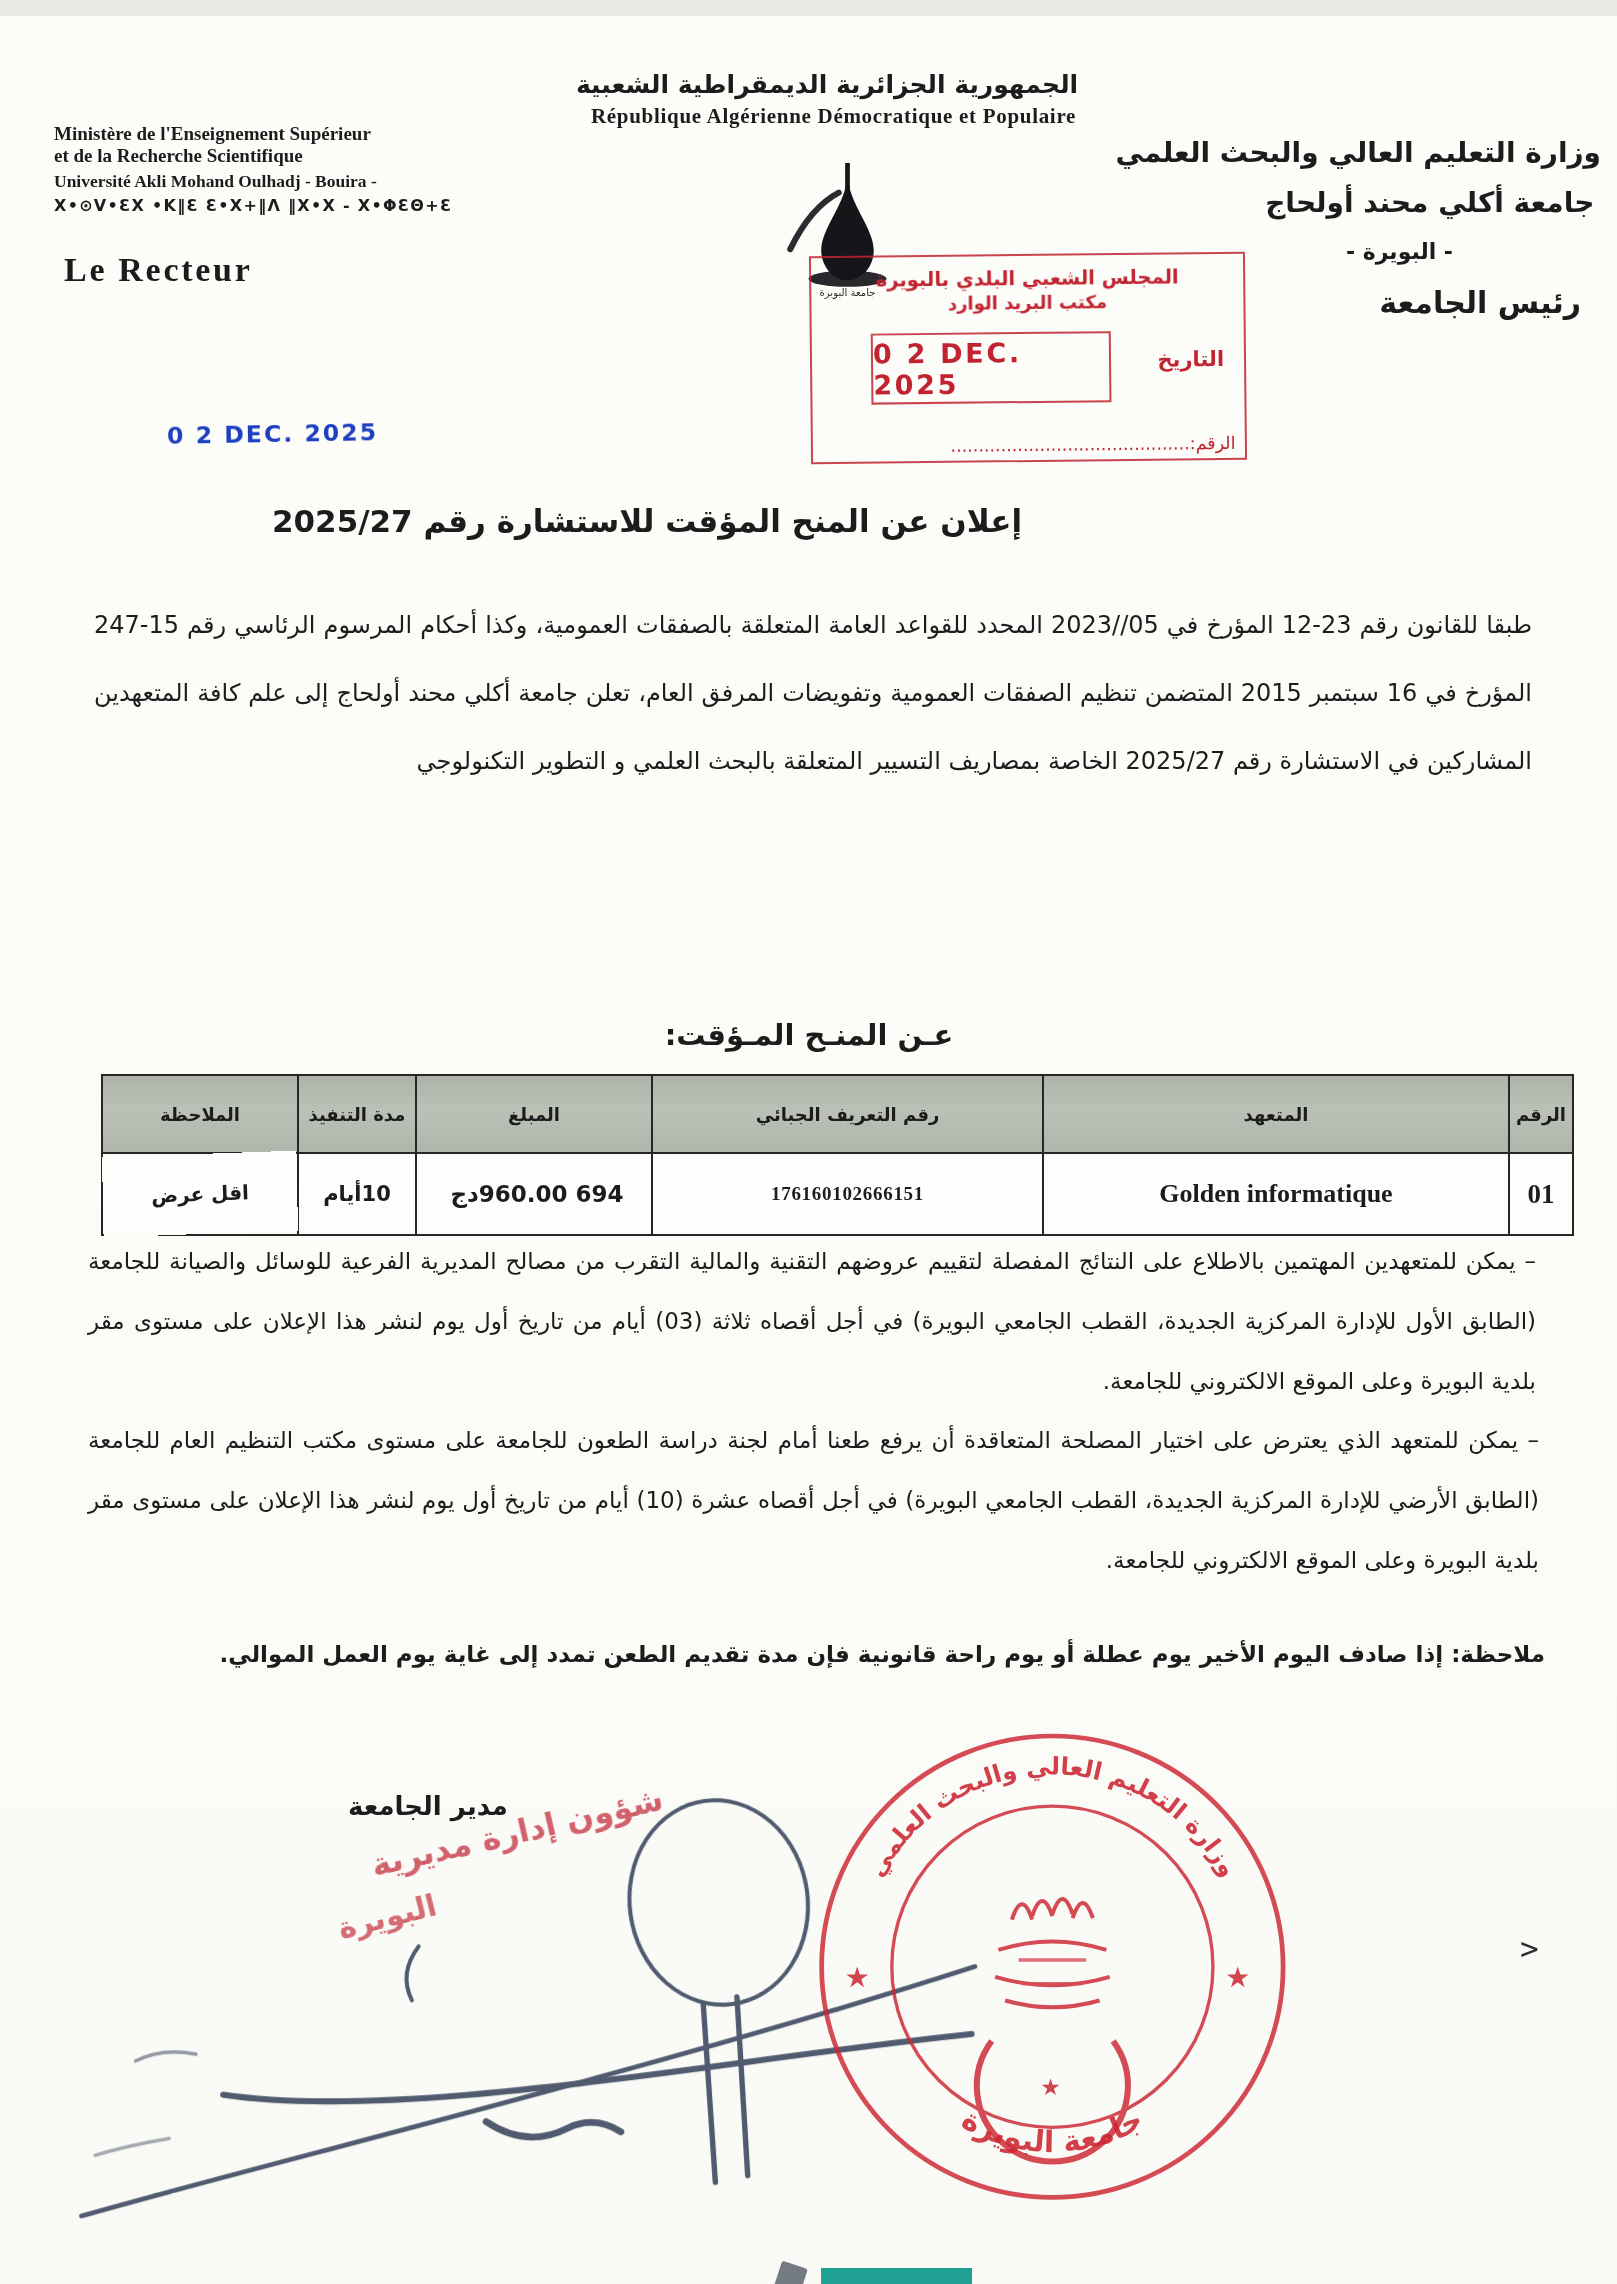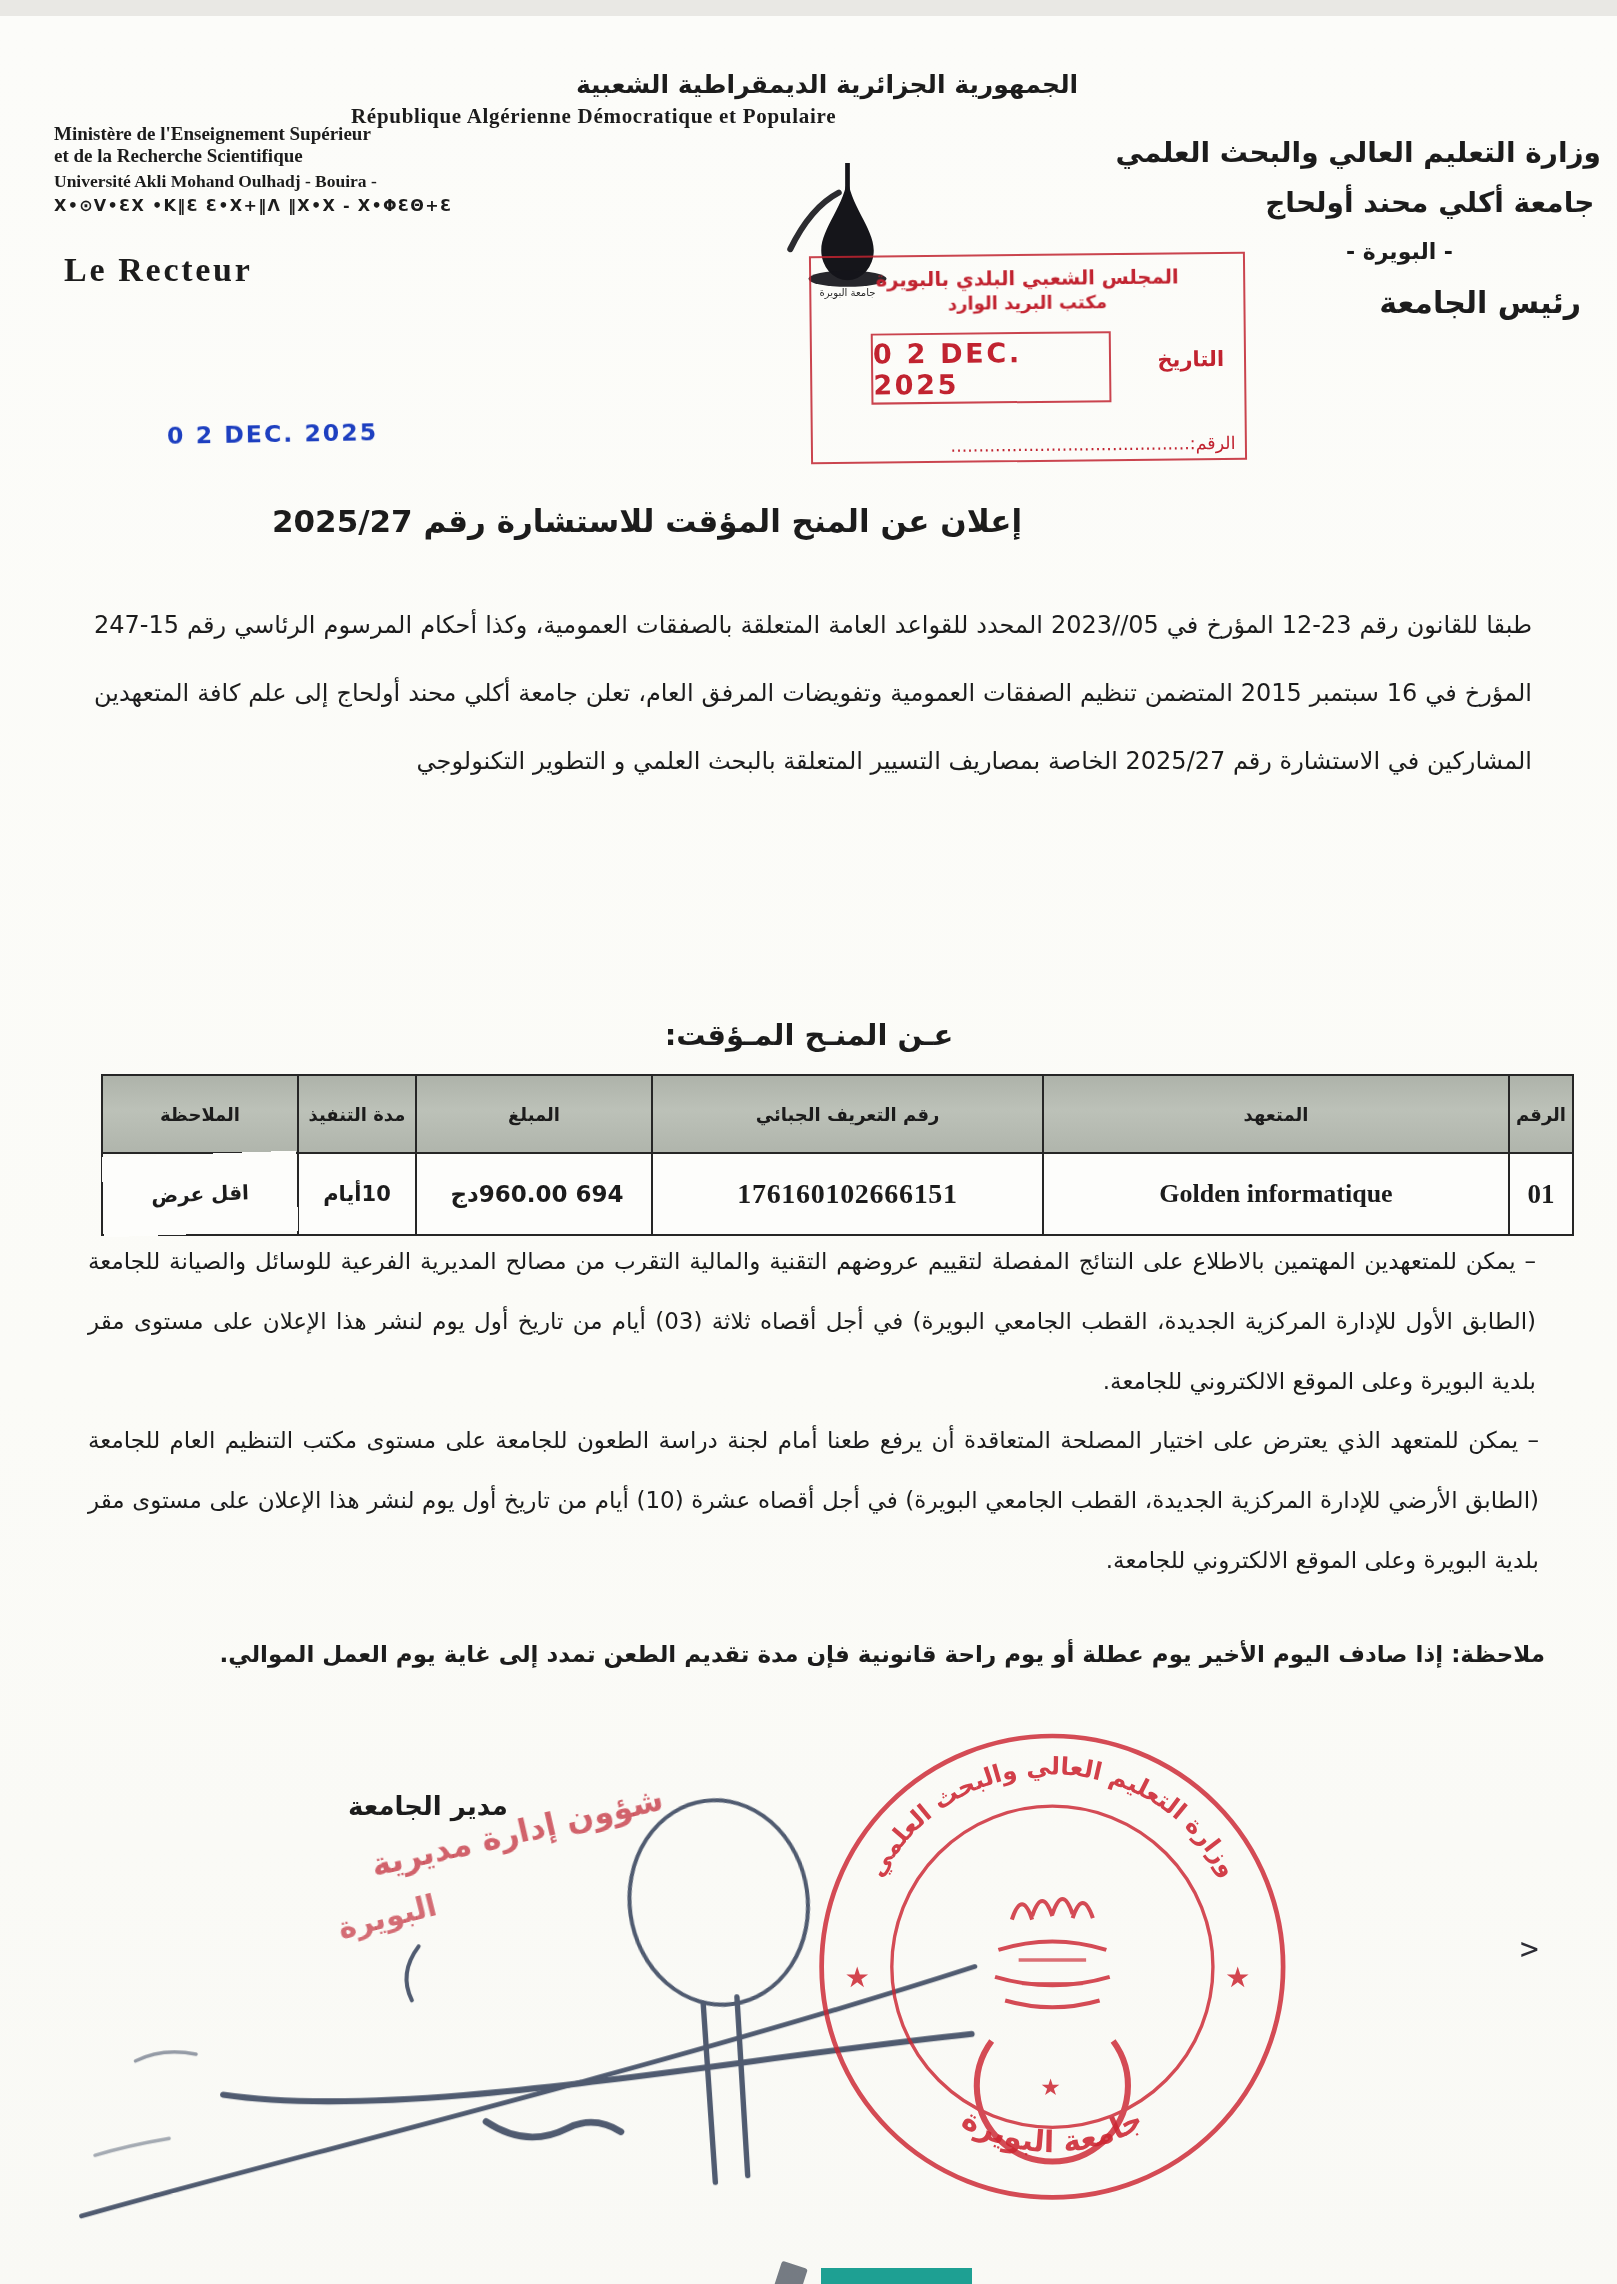--- a/index.html
+++ b/index.html
@@ -6,21 +6,21 @@
   .page{
     position:relative;width:1618px;height:2284px;margin:16px auto;
     background:linear-gradient(180deg,#fcfcf9 0%,#fbfbf7 60%,#f9f9f5 100%);
     font-family:"DejaVu Sans",sans-serif;color:#1c1c1c;overflow:hidden;
   }
   .abs{position:absolute;}
   .ar{direction:rtl;unicode-bidi:plaintext;}
   .serif{font-family:"Liberation Serif","DejaVu Serif",serif;}
   
   .republic-ar{top:54px;left:405px;width:844px;font-size:25px;font-weight:bold;text-align:center;filter:blur(0.3px);}
-  .republic-fr{top:88px;left:351px;width:965px;font-size:21px;font-weight:bold;text-align:left;letter-spacing:0.7px;filter:blur(0.2px);}
+  .republic-fr{top:88px;left:351px;width:965px;font-size:21px;font-weight:bold;text-align:center;letter-spacing:0.7px;filter:blur(0.2px);}
   .ministry-block{top:107px;left:54px;width:418px;text-align:left;font-weight:bold;filter:blur(0.2px);}
   .ministry-block .l1{font-size:19px;}
   .ministry-block .l2{font-size:19px;}
   .ministry-block .l3{font-size:17.5px;margin-top:4px;}
   .ministry-block .l4{font-size:16px;letter-spacing:1.3px;margin-top:4px;font-family:"DejaVu Sans",sans-serif;}
   .recteur{top:235px;left:64px;font-size:34px;font-weight:bold;letter-spacing:2.7px;}
   .ar-ministry{top:120px;right:17px;font-size:28px;font-weight:bold;filter:blur(0.3px);}
   .ar-univ{top:170px;right:23.6px;font-size:28px;font-weight:bold;filter:blur(0.3px);}
   .ar-city{top:223px;right:165px;font-size:22px;font-weight:bold;}
   .ar-president{top:269px;right:37px;font-size:30px;font-weight:bold;filter:blur(0.2px);}
@@ -40,21 +40,21 @@
   .p1{top:575px;left:94px;width:1438px;height:283px;overflow:hidden;}
   .lot{top:863px;right:94px;font-size:25px;font-weight:bold;}
   .section-title{top:1002px;left:0;width:1618px;text-align:center;font-size:29px;font-weight:bold;}
   
   table.award{position:absolute;top:1058px;left:101px;width:1471px;border-collapse:collapse;direction:rtl;table-layout:fixed;}
   table.award th,table.award td{border:2px solid #262626;overflow:hidden;}
   table.award th{height:74px;background:linear-gradient(180deg,#aeb3aa,#bcc1b8 45%,#b0b5ac);font-size:18px;font-weight:bold;}
   table.award td{height:78px;background:#fdfdfb;text-align:center;}
   .cell-num{font-size:27px;font-weight:bold;font-family:"Liberation Serif",serif;}
   .cell-name{font-size:26px;font-family:"Liberation Serif",serif;font-weight:600;border-radius:12px;}
-  .cell-tin{font-size:28px;font-weight:bold;font-family:"Liberation Serif",serif;letter-spacing:0.7px;}
+  .cell-tin{font-size:19px;font-weight:bold;font-family:"Liberation Serif",serif;letter-spacing:0.7px;}
   .cell-amount{font-size:23px;font-weight:bold;padding-left:7px;}
   .cell-days{font-size:21px;font-weight:bold;}
   .cell-note{font-size:20px;font-weight:bold;transform:rotate(-2deg);}
   .p2{top:1215px;left:88px;width:1448px;font-size:23px;line-height:60px;}
   .p3{top:1394px;left:88px;width:1451px;font-size:23px;line-height:60px;}
   .note-line{top:1625px;right:73px;font-size:23px;font-weight:bold;}
   
   .director{top:1775px;left:348px;font-size:26px;font-weight:bold;filter:blur(0.2px);}
   .redline1{top:1797px;left:368px;font-size:32px;font-weight:bold;color:rgba(199,60,72,.8);transform:rotate(-13deg);letter-spacing:1.3px;filter:blur(0.3px);}
   .redline2{top:1883px;left:337px;font-size:30px;font-weight:bold;color:rgba(199,60,72,.75);transform:rotate(-14deg);filter:blur(0.3px);}

